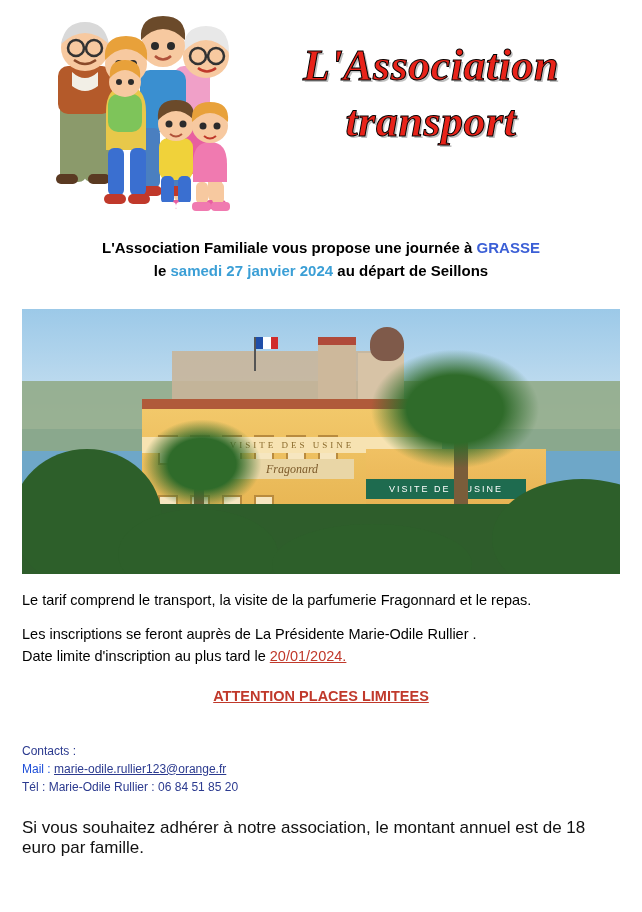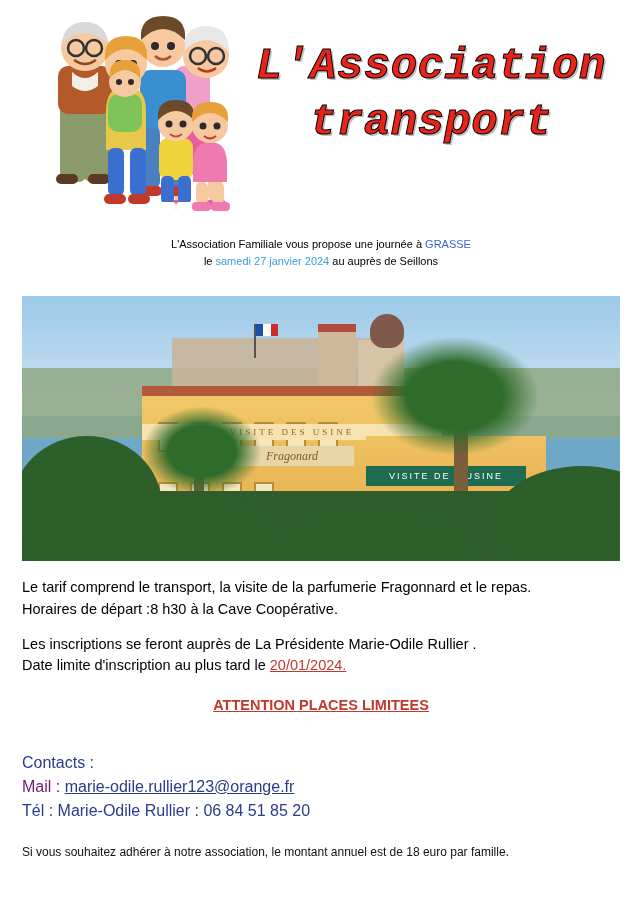--- a/index.html
+++ b/index.html
@@ -29,36 +29,36 @@
     height: 206px;
   }
   .title-block {
     position: absolute;
     left: 245px;
     top: 38px;
     width: 372px;
     text-align: center;
   }
   .title-line {
-    font-family: Liberation Mono, monospace;
+    font-family: Liberation Serif, serif;
     font-weight: bold;
     font-style: italic;
     font-size: 44px;
     line-height: 1.28;
     color: #e8231a;
     letter-spacing: 0.5px;
     -webkit-text-stroke: 1px #000000;
     text-shadow: 2px 2px 0 rgba(0,0,0,0.25);
   }
 
   
   .intro {
     text-align: center;
-    font-size: 11px;
-    font-weight: normal;
+    font-size: 15px;
+    font-weight: bold;
     line-height: 1.55;
     margin-top: 14px;
   }
   .intro .grasse {
     color: #3b5fd6;
   }
   .intro .date {
     color: #3b9fd6;
     margin-top: 32px;
   }
@@ -208,33 +208,33 @@
     color: #c0392b;
     font-weight: bold;
     text-decoration: underline;
     margin: 18px 0 0 0 !important;
     font-size: 14.5px;
   }
 
   
   .contacts {
     margin: 34px 22px 0 22px;
-    font-size: 16px;
+    font-size: 12px;
     line-height: 1.5;
     color: #2b3a8f;
   }
-  .contacts .label { color: #701a75; }
+  .contacts .label { color: #1d4ed8; }
   .mail-link {
     color: #2b3a8f;
     text-decoration: underline;
     margin-top: 24px;
   }
   .footer-note {
     margin: 22px 22px 0 22px;
-    font-size: 12px;
+    font-size: 17px;
     color: #111111;
   }
 </style>
 </head>
 <body>
 
 <div class="header">
 
   <div class="family-illustration">
     <svg viewBox="0 0 220 206" width="220" height="206" xmlns="http://www.w3.org/2000/svg">
@@ -338,21 +338,21 @@
 </div>
 
 <div class="intro">
   <div>
     <span>L'Association Familiale vous propose une journée à</span>
     <span class="grasse">GRASSE</span>
   </div>
   <div>
     <span>le</span>
     <span class="date">samedi 27 janvier 2024</span>
-    <span>au auprès de Seillons</span>
+    <span>au départ de Seillons</span>
   </div>
 </div>
 
 <div class="photo-wrap">
   <div class="photo">
     <div class="sky"></div>
     <div class="hill-bg"></div>
     <div class="town-left"></div>
     <div class="tower"></div>
     <div class="tower2"></div>
@@ -387,21 +387,20 @@
     <div class="foliage" style="left:96px; top:200px; width:160px; height:90px;"></div>
     <div class="foliage" style="left:470px; top:170px; width:180px; height:120px;"></div>
     <div class="foliage" style="left:250px; top:215px; width:200px; height:80px;"></div>
   </div>
 </div>
 
 <div class="body-text">
 
   <p>
     <span>Le tarif comprend le transport, la visite de la parfumerie Fragonnard et le repas.</span><br>
-    <span>Horaires de départ :8 h30 à la Cave Coopérative.</span>
   </p>
 
   <p>
     <span>Les inscriptions se feront auprès de La Présidente Marie-Odile Rullier .</span><br>
     <span>Date limite d'inscription au plus tard le</span>
     <span class="red-underline">20/01/2024.</span>
   </p>
 
   <p class="attention">ATTENTION PLACES LIMITEES</p>
 </div>

